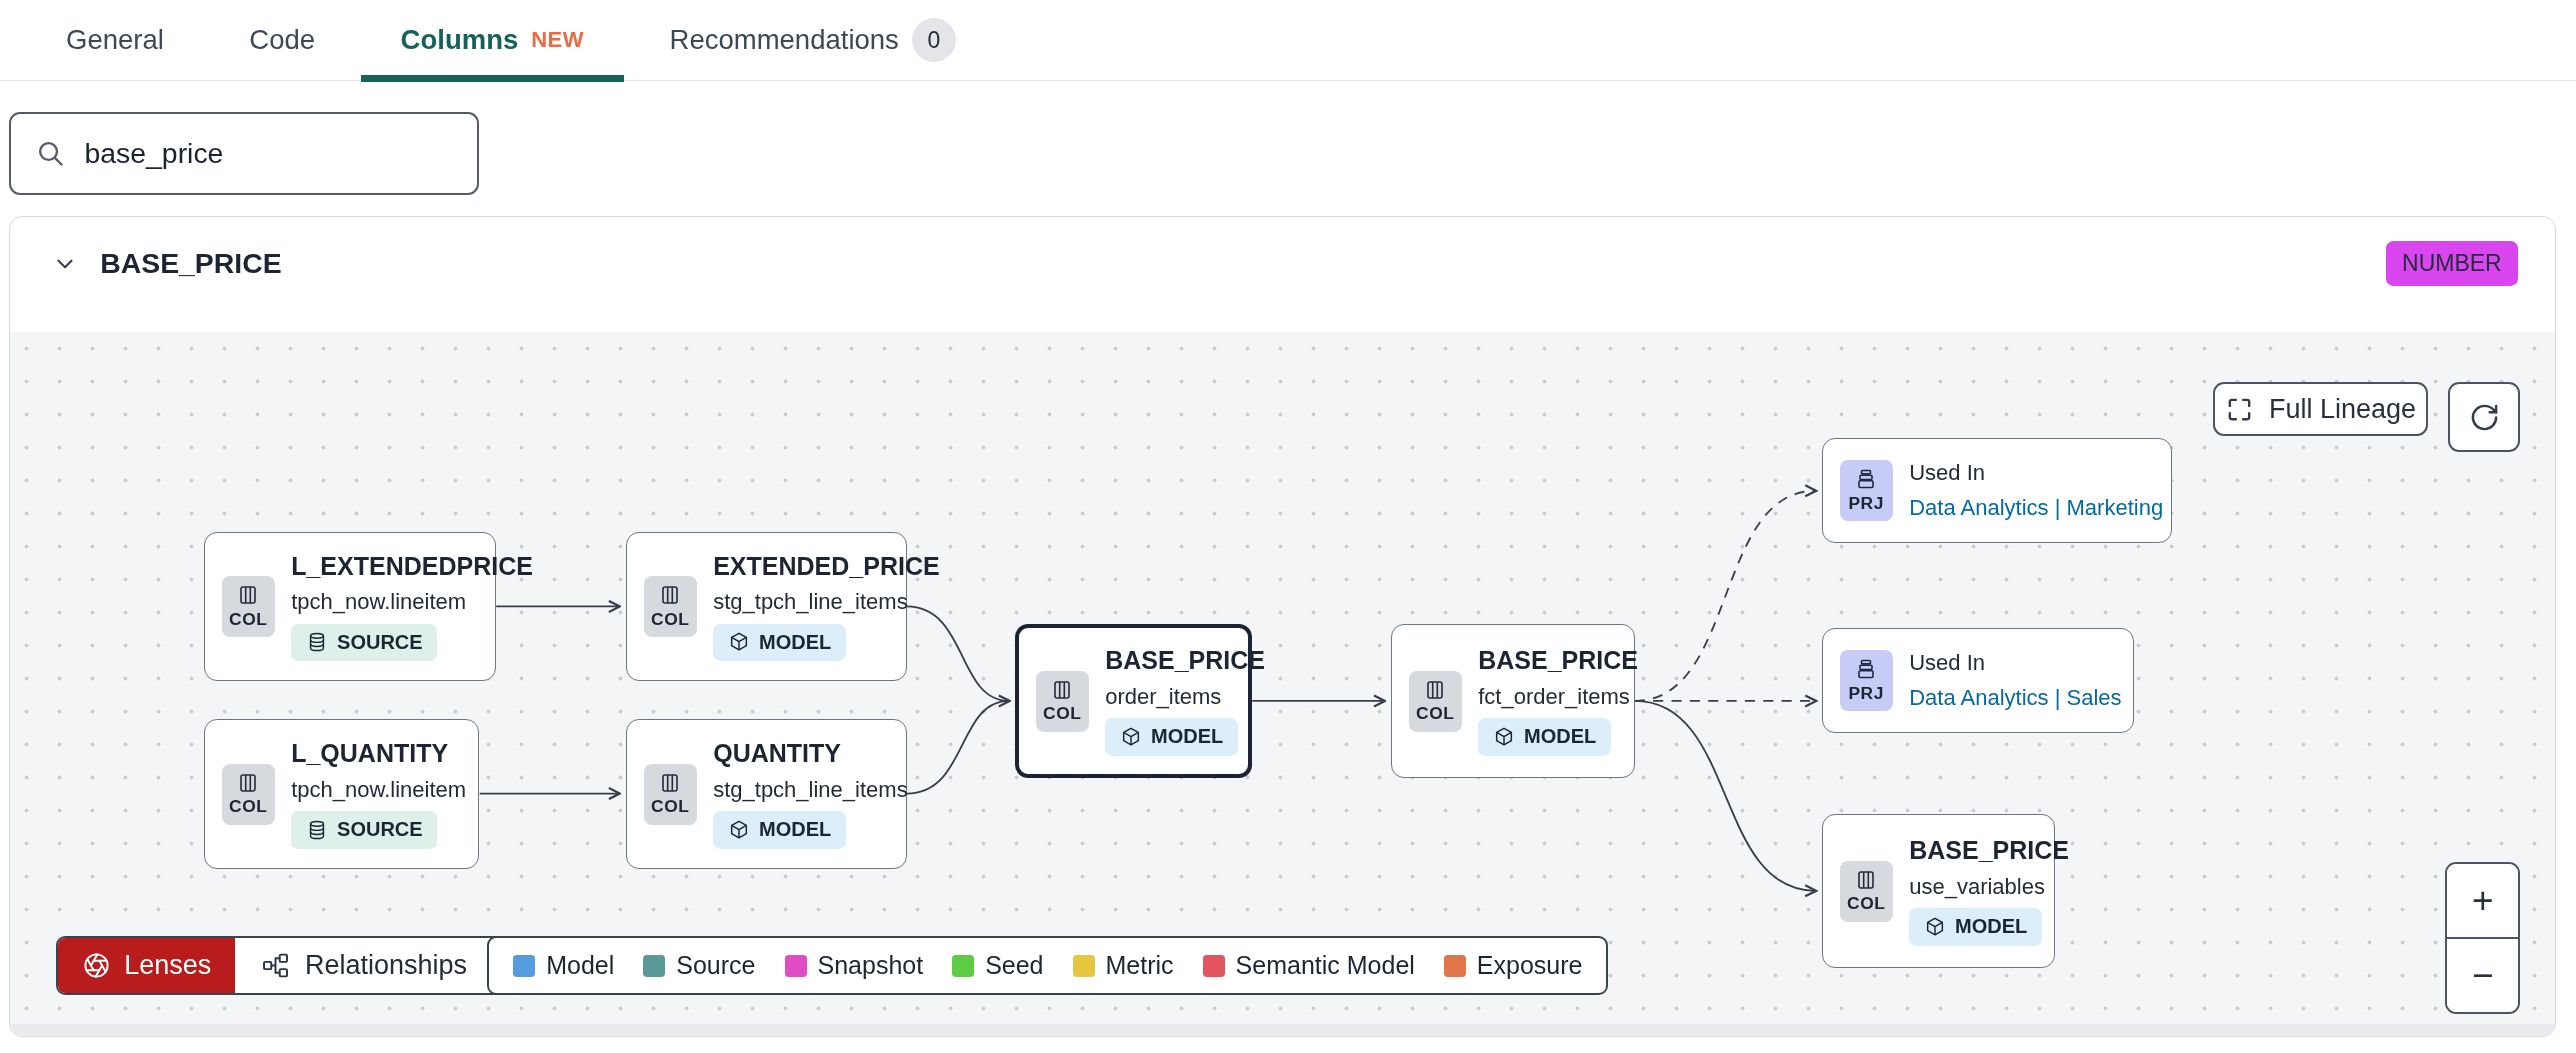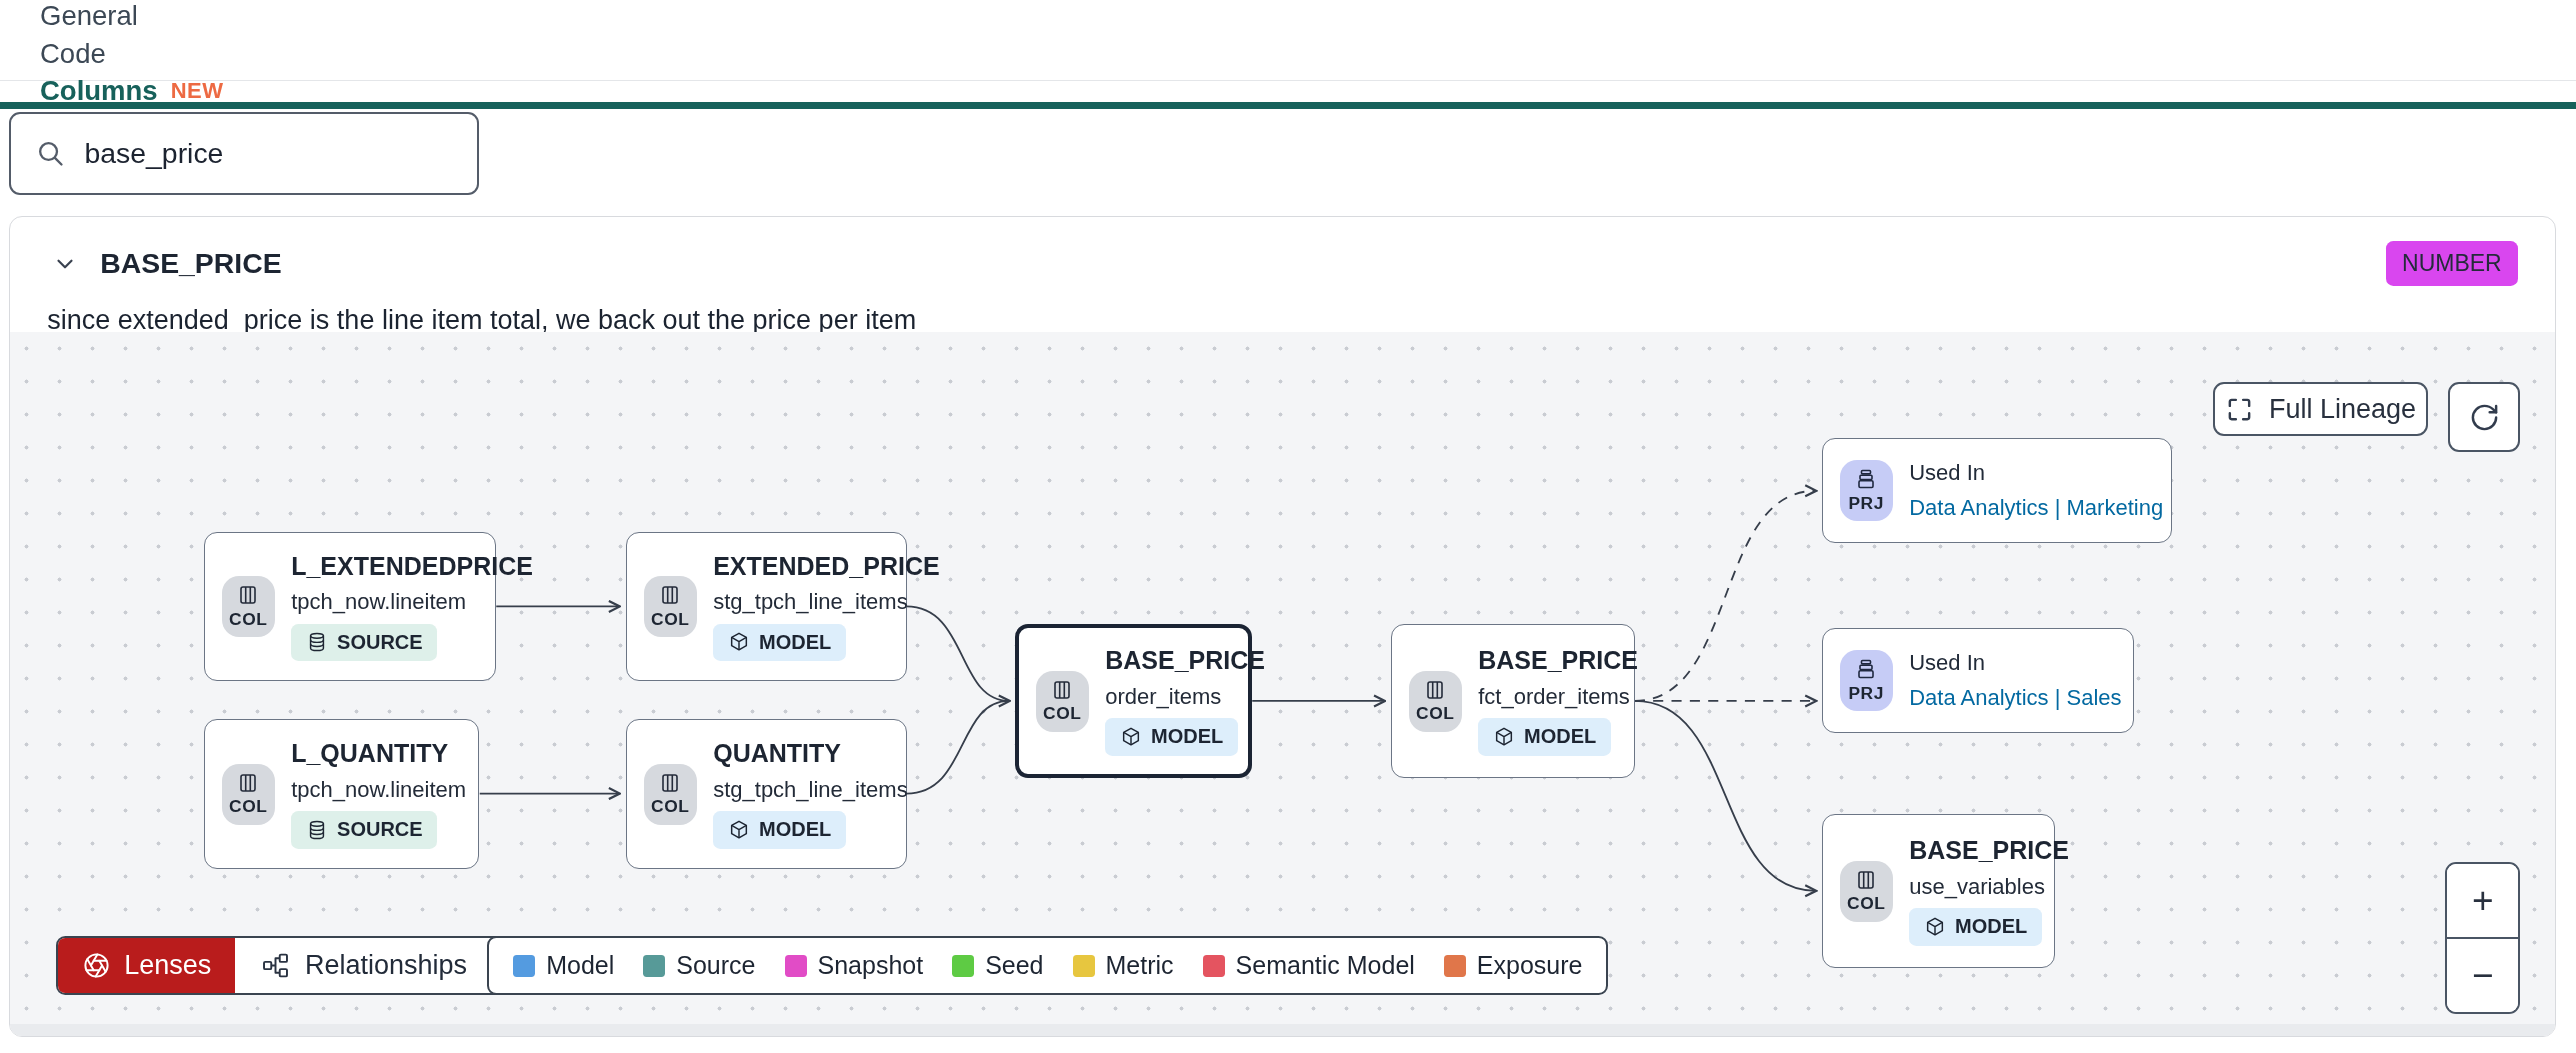--- a/index.html
+++ b/index.html
@@ -1,21 +1,21 @@
 <!DOCTYPE html>
 <html style="font-size:14.7px"><head>
 <meta charset="utf-8">
 <style>
   * { box-sizing: border-box; margin: 0; padding: 0; }
   html,body { background:#fff; }
   body { font-family:"Liberation Sans","DejaVu Sans",sans-serif; color:#222a38; }
   .page { position:relative; width:2576px; height:1053px; background:#fff; overflow:hidden; }
 
   
-  .tabbar { position:absolute; top:0; left:0; right:0; height:81px; display:flex; align-items:stretch; gap:5.5px; border-bottom:1.8px solid #e4e6e9; background:#fff;flex-direction:column; }
+  .tabbar { position:absolute; top:0; left:0; right:0; height:81px; display:flex; align-items:stretch; padding-left:26px; gap:5.5px; border-bottom:1.8px solid #e4e6e9; background:#fff; }
   .tab { position:relative; display:flex; align-items:center; gap:13px; padding:0 40px; font-size:27.5px; color:#3c4855; cursor:pointer; white-space:nowrap; }
   .tab.active { color:#17615b; font-weight:700; }
   .tab.active::after { content:""; position:absolute; left:0; right:0; bottom:-1.8px; height:6.4px; background:#17615b; }
   .tab-new { color:#ed6a43; font-weight:700; font-size:22px; letter-spacing:0.5px; }
   .tab-count { background:#e3e5e8; border-radius:50%; min-width:44px; height:44px; display:flex; align-items:center; justify-content:center; font-size:23px; color:#242b3a; }
 
   
   .search { position:absolute; left:9.2px; top:112px; width:470px; height:83px; border:2.8px solid #545c69; border-radius:11px; background:#fff; display:flex; align-items:center; gap:18.3px; padding:0 24px; }
   .search svg { flex:0 0 auto; }
   .search input { flex:1; border:none; outline:none; background:transparent; font-size:28.4px; color:#1c2330; font-family:inherit; }
@@ -29,21 +29,21 @@
 
   
   .canvas { position:absolute; left:0; right:0; top:115px; bottom:0; background:#f4f5f7;
     background-image:radial-gradient(#c9ccd2 1.8px, transparent 2.2px); background-size:33px 33px; }
   .edges { position:absolute; left:0; top:0; }
   .scroll-track { position:absolute; left:0; right:0; bottom:0; height:12px; background:#e9ebee; }
 
   
   .node { position:absolute; display:flex; align-items:center; gap:16.5px; padding:0 14.7px 0 16.5px; background:#fff; border:1.8px solid #6b7585; border-radius:13px; cursor:pointer; }
   .node.selected { border:4.6px solid #1b2434; }
-  .kind-badge { flex:0 0 auto; width:53px; height:61px; border-radius:17px; background:#d6d9de; display:flex; flex-direction:column; align-items:center; justify-content:center; gap:1.8px; }
+  .kind-badge { flex:0 0 auto; width:53px; height:61px; border-radius:8px; background:#d6d9de; display:flex; flex-direction:column; align-items:center; justify-content:center; gap:1.8px; }
   .kind-badge.prj { background:#c6ccf6; }
   .kind-label { font-size:17.4px; font-weight:700; color:#1d2532; letter-spacing:0.5px; }
   .node-body { display:flex; flex-direction:column; align-items:flex-start; gap:8.3px; min-width:0; }
   .node-title { font-size:25px; font-weight:600; color:#1d2532; white-space:nowrap; }
   .node-sub { font-size:22px; color:#232b38; white-space:nowrap; }
   .res-badge { display:inline-flex; align-items:center; gap:9.2px; padding:7.3px 14.7px; border-radius:7.3px; font-size:20px; font-weight:600; color:#1d2532; }
   .res-badge.source { background:#def0ea; }
   .res-badge.model { background:#ddeefb; }
   .used-in { font-size:22px; color:#222b39; }
   .prj-title { font-size:22px; font-weight:400; color:#0369a1; white-space:nowrap; }
@@ -93,21 +93,20 @@
   </div>
 
   <div class="panel">
     <div class="panel-head">
       <svg width="26" height="26" viewBox="0 0 24 24" fill="none" stroke="#3a4250" stroke-width="2" stroke-linecap="round" stroke-linejoin="round">
           <polyline points="6 9 12 15 18 9"></polyline>
         </svg>
       <div class="panel-title">BASE_PRICE</div>
       <div class="type-badge">NUMBER</div>
     </div>
-    <div class="desc">since extended_price is the line item total, we back out the price per item</div>
 
     <div class="canvas">
 
       <svg class="edges" width="2545" height="703" viewBox="0 0 2774 766">
         <defs>
           <marker id="arr" viewBox="0 0 10 10" refX="8.5" refY="5" markerWidth="7.5" markerHeight="7.5" orient="auto-start-reverse">
             <path d="M1 1 L9 5 L1 9" fill="none" stroke="#363e4b" stroke-width="1.6"></path>
           </marker>
         </defs>
         <g fill="none" stroke="#363e4b" stroke-width="2">

